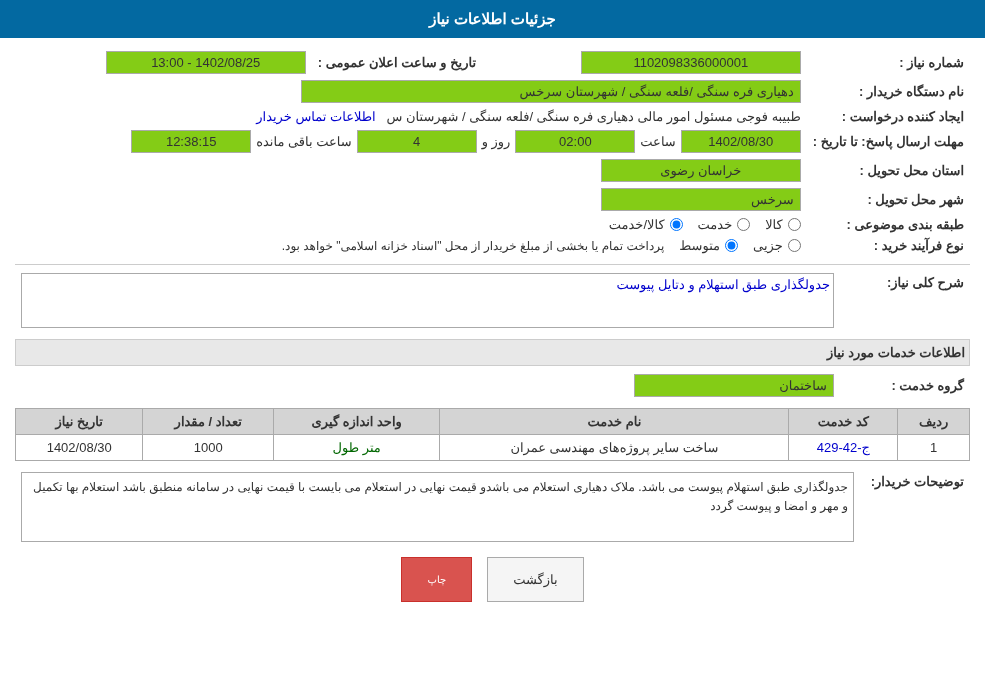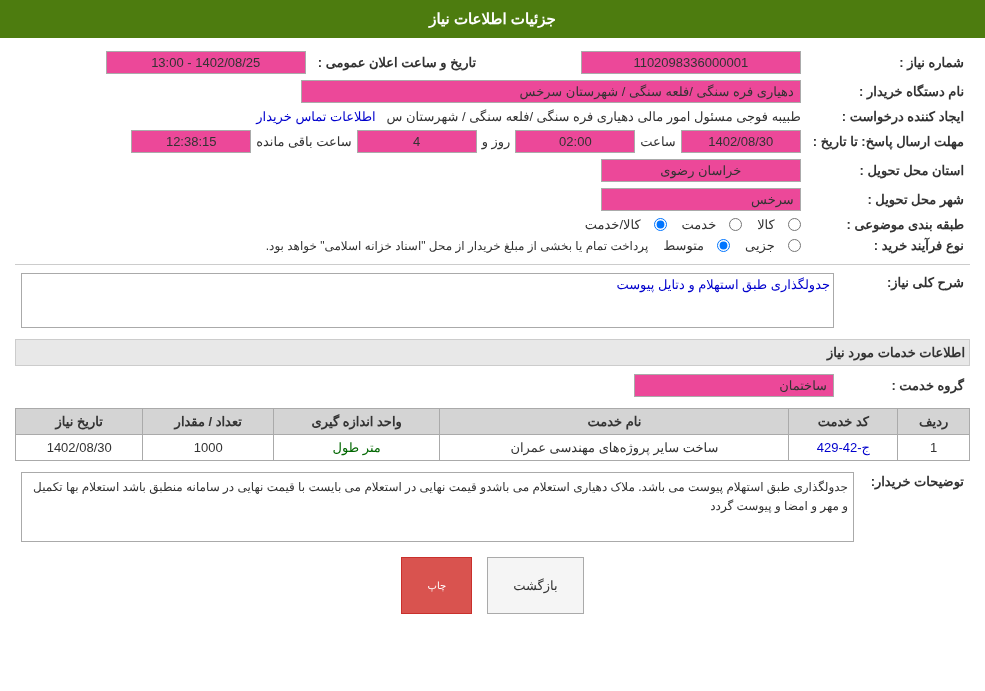--- a/index.html
+++ b/index.html
@@ -10,21 +10,21 @@
       direction: rtl;
       color: #333;
     }
     .page-container {
       width: 985px;
       min-height: 691px;
       background: #fff;
       margin: 0 auto;
     }
     .header-bar {
-      background: #4d7c0f;
+      background: #0369a1;
       color: white;
       text-align: center;
       padding: 10px;
       font-size: 15px;
       font-weight: bold;
     }
     .main-content {
       padding: 10px 15px;
     }
     .info-table {
@@ -41,21 +41,21 @@
       white-space: nowrap;
       font-weight: bold;
       color: #333;
       width: 130px;
     }
     .value-cell {
       text-align: right;
     }
     .input-box {
       border: 1px solid #aaa;
-      background: #ec4899;
+      background: #84cc16;
       padding: 3px 6px;
       display: inline-block;
       min-width: 120px;
       text-align: right;
     }
     .section-title {
       background: #e8e8e8;
       border: 1px solid #ccc;
       padding: 5px 4px;
       font-weight: bold;
@@ -68,21 +68,21 @@
     }
     .radio-group {
       display: flex;
       gap: 15px;
       direction: rtl;
       align-items: center;
     }
     .radio-item {
       display: flex;
       align-items: center;
-      gap: 13px;
+      gap: 5px;
     }
     .note-text {
       font-size: 12px;
       color: #333;
     }
     .sherh-box {
       border: 1px solid #aaa;
       min-height: 55px;
       padding: 3px;
       text-align: right;
@@ -128,21 +128,21 @@
       border: 1px solid #c9302c;
       padding: 6px 25px;
       cursor: pointer;
       font-size: 10px;
       font-family: Tahoma, Arial, sans-serif;
     }
     .btn-back {
       background: #f5f5f5;
       color: #333;
       border: 1px solid #aaa;
-      padding: 20px 25px;
+      padding: 14px 25px;
       cursor: pointer;
       font-size: 13px;
       font-family: Tahoma, Arial, sans-serif;
     }
     .watermark-container {
       position: relative;
     }
     .divider {
       border-top: 1px solid #ccc;
       margin: 5px 0;

